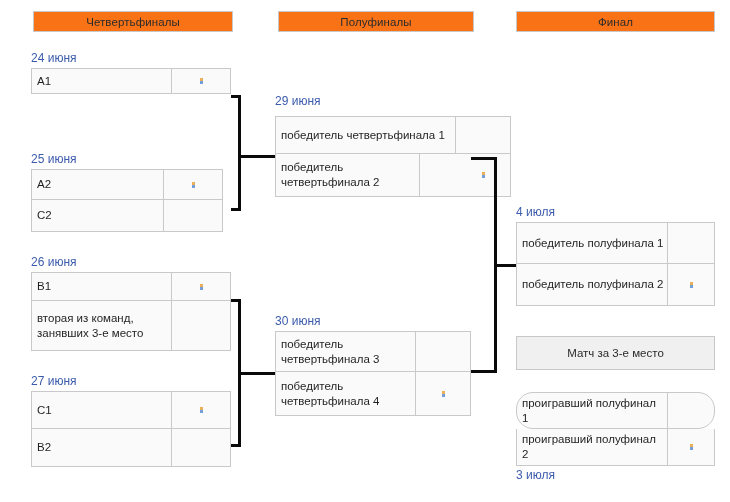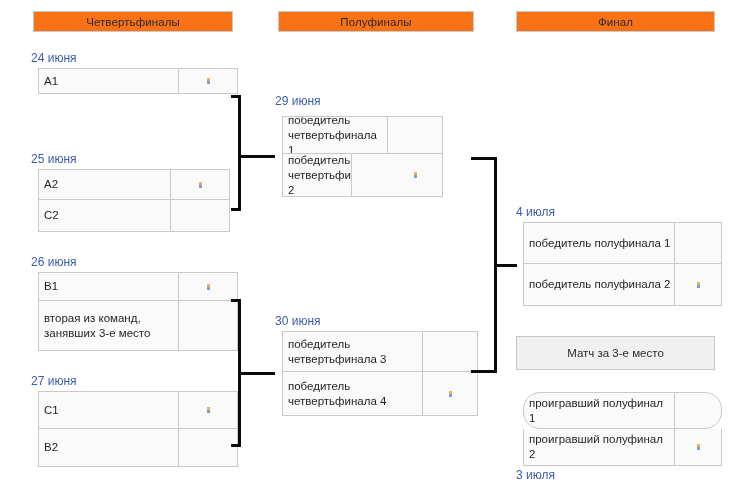--- a/index.html
+++ b/index.html
@@ -55,21 +55,20 @@
     position: absolute;
     box-sizing: border-box;
     border-collapse: collapse;
   }
   .match .row {
     box-sizing: border-box;
     display: flex;
     width: 100%;
     border: 1px solid #c9c9c9;
     background: #fafafa;
-    margin-left: 7px;
   }
   .match .row + .row {
     border-top: 1px solid #c9c9c9;
   }
   .match .team {
     box-sizing: border-box;
     flex: 1 1 auto;
     padding: 0 3px 0 5px;
     display: flex;
     align-items: center;
@@ -195,21 +194,21 @@
   <div class="conn h" style="left:231px; top:95px; width:10px;"></div>
   <div class="conn h" style="left:231px; top:208px; width:10px;"></div>
   <div class="conn h" style="left:238px; top:155px; width:37px;"></div>
 
   <div class="conn v" style="left:238px; top:299px; height:148px;"></div>
   <div class="conn h" style="left:231px; top:299px; width:10px;"></div>
   <div class="conn h" style="left:231px; top:444px; width:10px;"></div>
   <div class="conn h" style="left:238px; top:372px; width:37px;"></div>
 
   <div class="date-label" style="left:275px; top:95px;">29 июня</div>
-  <div class="match" style="left:275px; top:116px; width:161px;">
+  <div class="match" style="left:275px; top:116px; width:236px;">
     <div class="row" style="height:38px;">
       <div class="team wrap">победитель четвертьфинала 1</div>
       <div class="score" style="width:54px;"></div>
     </div>
     <div class="row" style="height:43px; border-top:none;gap:36px;">
       <div class="team wrap">победитель четвертьфинала 2</div>
       <div class="score" style="width:54px;">
         <span class="tick"></span>
       </div>
     </div>

